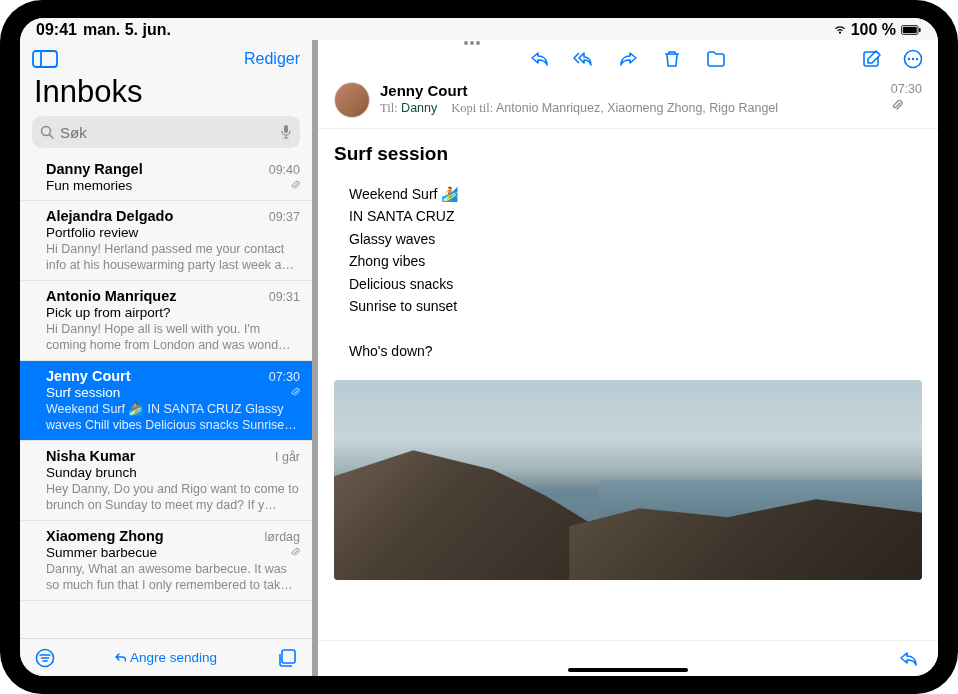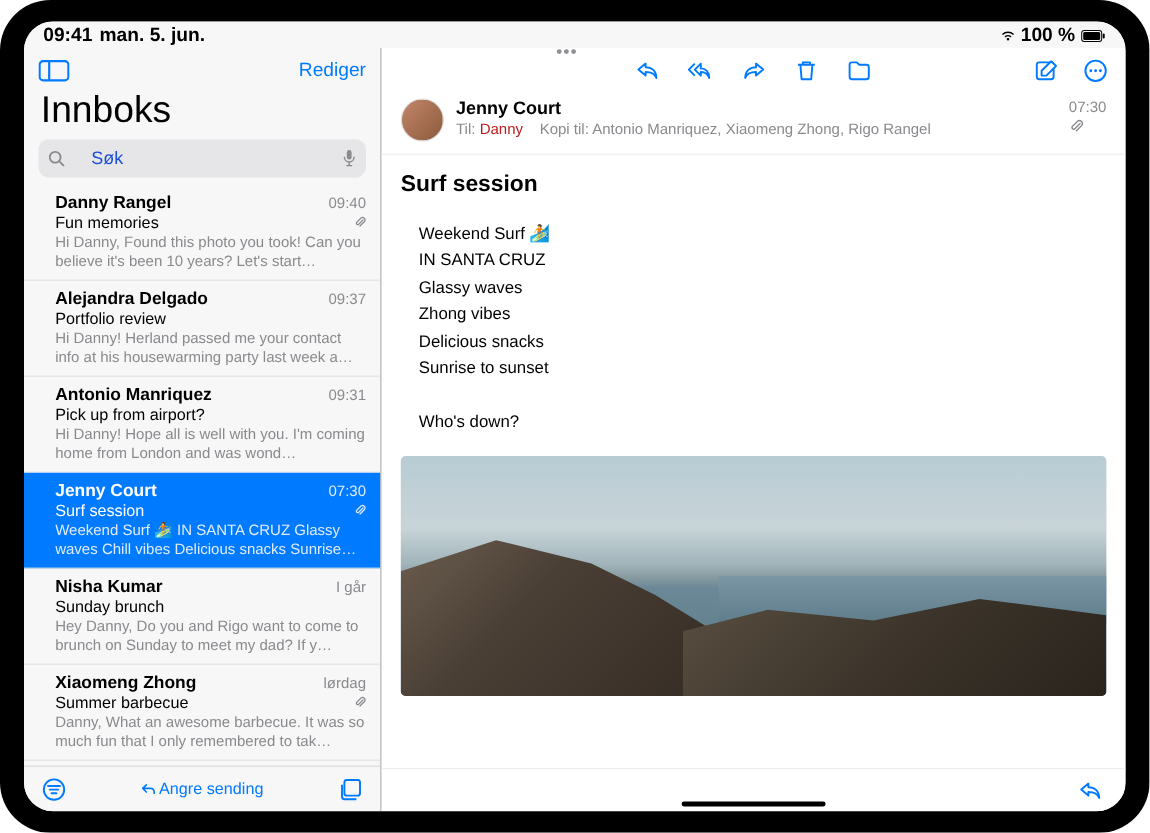--- a/index.html
+++ b/index.html
@@ -58,21 +58,21 @@
       height: 4px;
       display: flex;
       gap: 2px;
       z-index: 5;
       padding-top: 1px;
     }
     .pill-handle span { width: 4px; height: 4px; border-radius: 50%; background: #8e8e93; }
     .sidebar {
       width: 298px;
       background: #f7f7f7;
-      border-right: 1px solid #a3a3a3;
+      border-right: 6px solid #a3a3a3;
       display: flex;
       flex-direction: column;
       position: relative;
     }
     .sidebar-header {
       padding: 4px 12px 0;
       display: flex;
       justify-content: space-between;
       align-items: center;
       height: 34px;
@@ -86,22 +86,21 @@
       color: #000;
     }
     .search-box {
       margin: 0 12px 6px;
       height: 32px;
       background: #e6e6e8;
       border-radius: 9px;
       display: flex;
       align-items: center;
       padding: 16px 8px;
-      color: #1d4ed8;
-      gap: 16px;
+      color: #737373;
     }
     .search-box .search-icon { width: 14px; height: 14px; margin-right: 6px; }
     .search-box span { flex: 1; font-size: 15px; }
     .search-box .mic-icon { width: 12px; height: 16px; }
     .message-list { flex: 1; overflow: hidden; }
     .msg {
       padding: 7px 12px 7px 26px;
       border-bottom: 1px solid #e4e4e6;
       cursor: default;
       position: relative;
@@ -150,22 +149,22 @@
       padding: 8px 16px 10px;
       border-bottom: 1px solid #eee;
       display: flex;
       gap: 10px;
       position: relative;
     }
     .avatar { width: 36px; height: 36px; border-radius: 50%; background: linear-gradient(135deg,#c4866a,#8b5a3c); flex-shrink:0; border:1px solid #ddd; }
     .mail-header-text { flex: 1; min-width:0; }
     .mail-from { font-size: 15px; font-weight: 600; color: #000; }
     .mail-meta { font-size: 12.5px; color: #000; margin-top: 2px; white-space:nowrap; overflow:hidden; text-overflow:ellipsis;}
-    .mail-meta .lbl { color: #8a8a8e; }
-    .mail-meta .val { color: #b91c1c; }
+    .mail-meta .lbl { color: #8a8a8e; font-family: Liberation Serif, serif; }
+    .mail-meta .val { color: #14532d; }
     .mail-meta .cc-val { color: #8a8a8e; }
     .mail-header-right { text-align: right; font-size:12.5px; color:#8a8a8e; }
     .mail-body {
       flex: 1;
       padding: 14px 16px;
       overflow: hidden;
       display:flex;
       flex-direction:column;
     }
     .mail-subject { font-size: 19px; font-weight: 700; color: #000; margin-bottom: 18px; }
@@ -260,21 +259,20 @@
               <div class="msg-row1">
                 <span class="msg-sender">Danny Rangel</span>
                 <span class="msg-time">09:40</span>
               </div>
               <div class="msg-row1">
                 <span class="msg-subject">Fun memories</span>
                 <span class="attach-ind"><svg width="10" height="10" viewBox="0 0 12 12" style="display:inline">
                     <path d="M9 4l-4.5 4.5a1.5 1.5 0 01-2-2L7 2a2.5 2.5 0 013.5 3.5L6 10" fill="none" stroke="currentColor" stroke-width="1.2" stroke-linecap="round"></path>
                   </svg></span>
               </div>
-              <div class="msg-preview">Hi Danny, Found this photo you took! Can you believe it's been 10 years? Let's start…</div>
             </div>
             <div class="msg">
               <div class="msg-row1">
                 <span class="msg-sender">Alejandra Delgado</span>
                 <span class="msg-time">09:37</span>
               </div>
               <div class="msg-row1">
                 <span class="msg-subject">Portfolio review</span>
               </div>
               <div class="msg-preview">Hi Danny! Herland passed me your contact info at his housewarming party last week a…</div>

